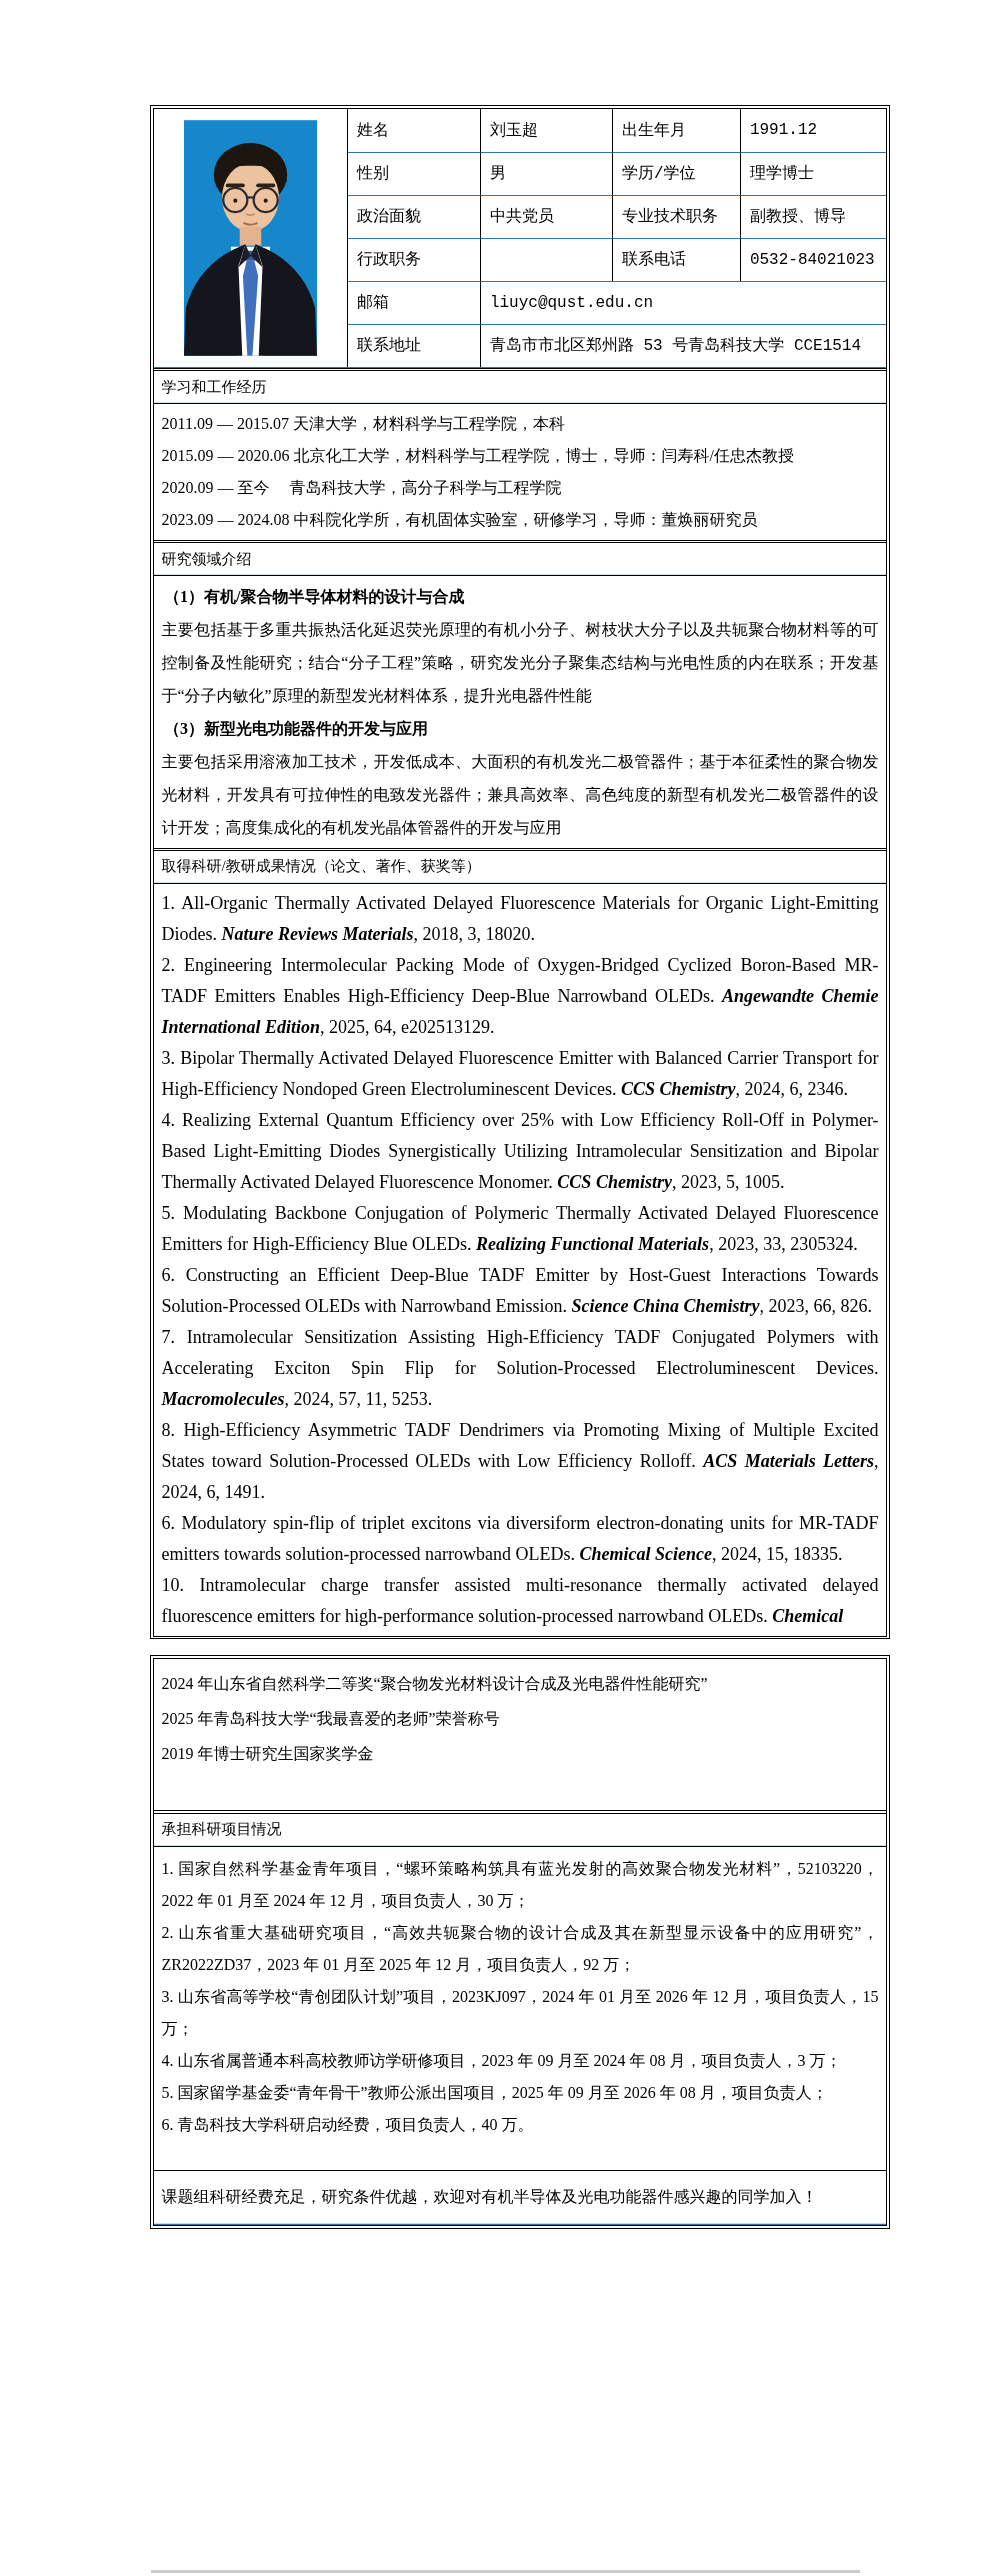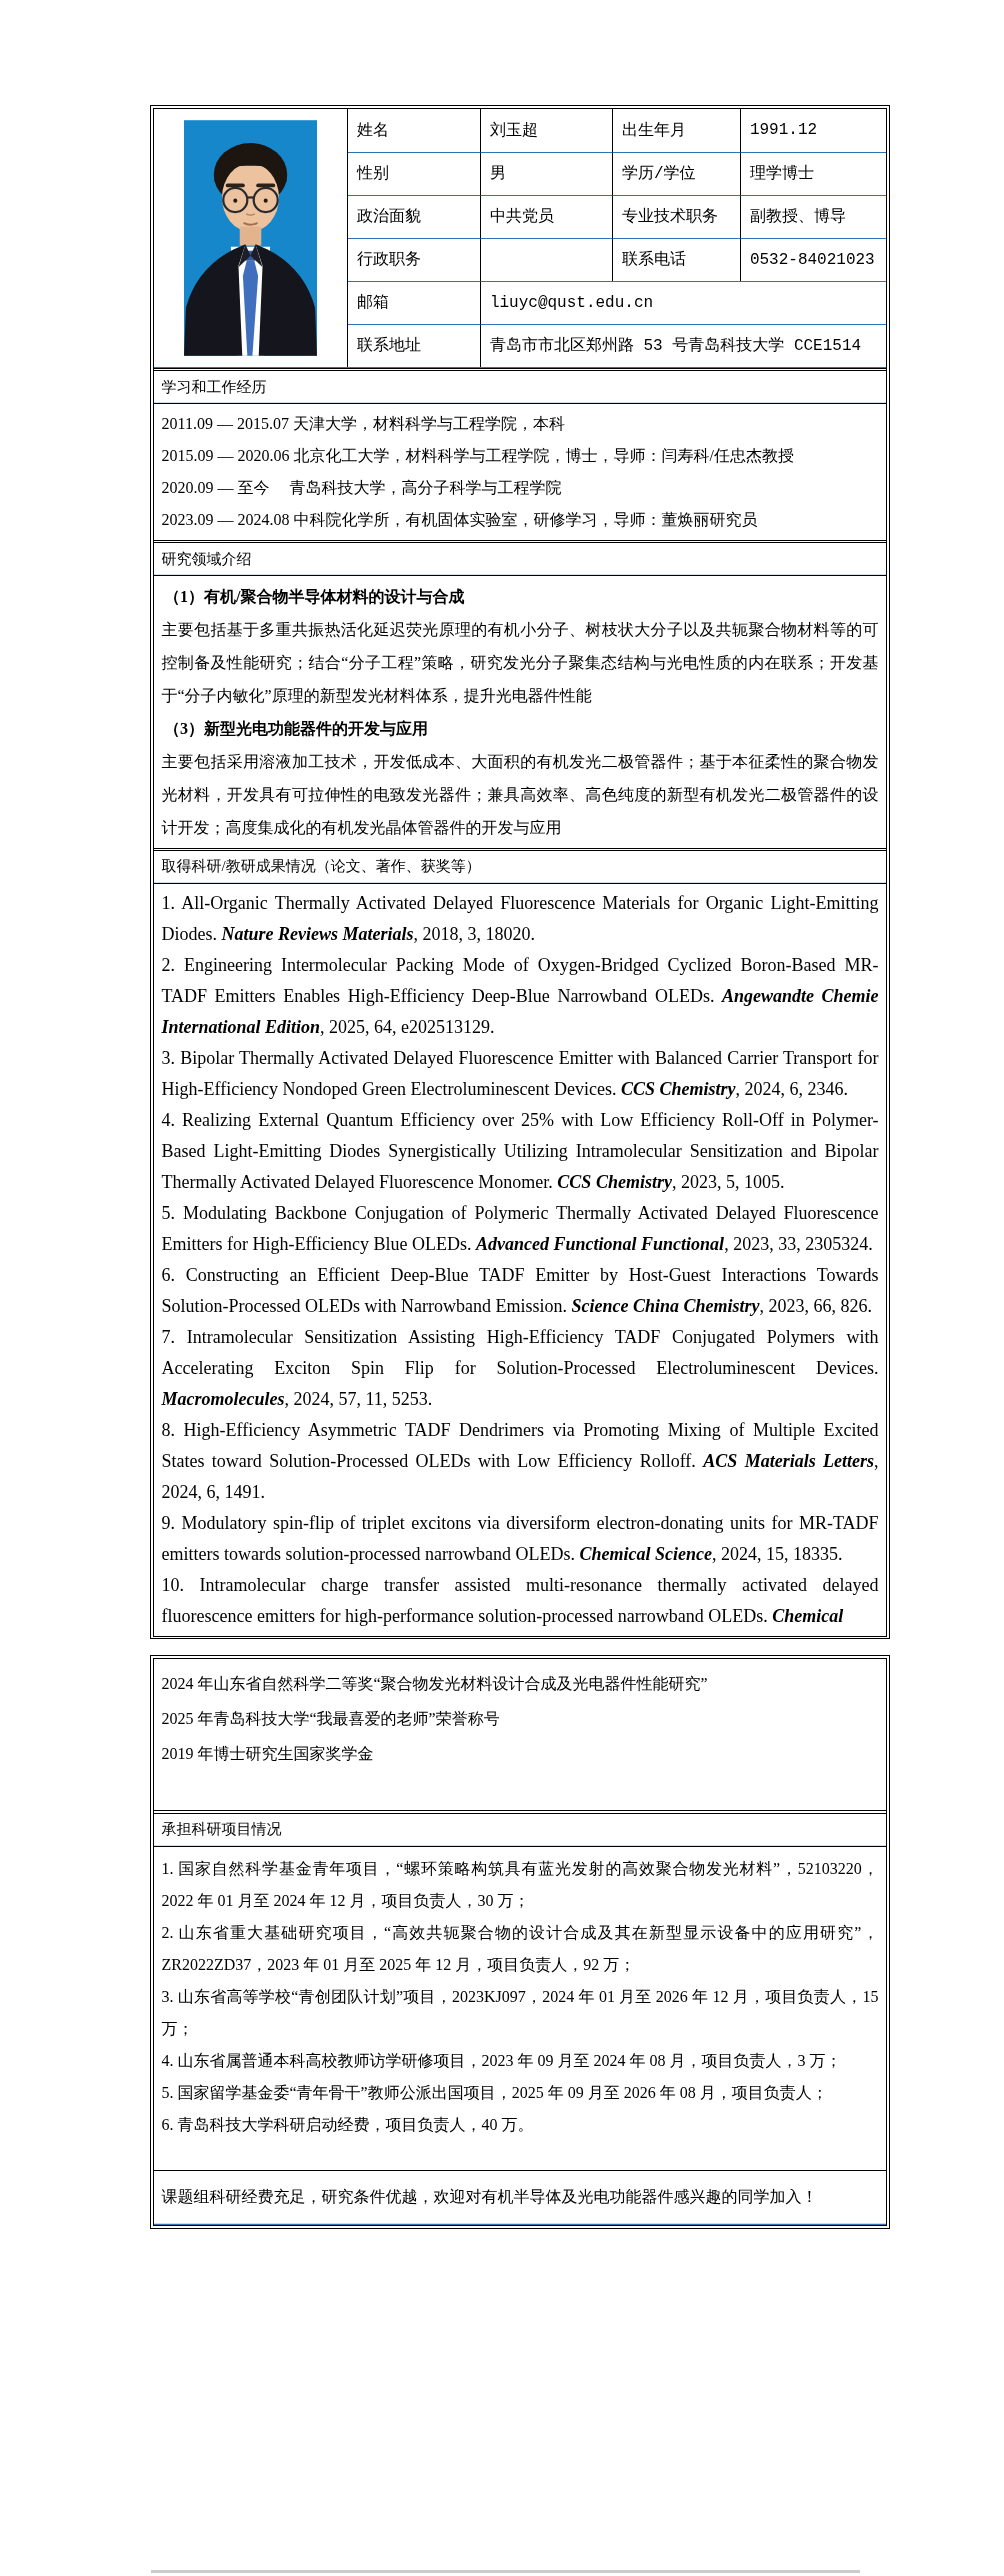--- a/index.html
+++ b/index.html
@@ -138,29 +138,29 @@
       <div class="pubs">
 
           <p class="pub"><span>1. All-Organic Thermally Activated Delayed Fluorescence Materials for Organic Light-Emitting Diodes. </span><span class="journal">Nature Reviews Materials</span><span>, 2018, 3, 18020.</span></p>
 
           <p class="pub"><span>2. Engineering Intermolecular Packing Mode of Oxygen-Bridged Cyclized Boron-Based MR-TADF Emitters Enables High-Efficiency Deep-Blue Narrowband OLEDs. </span><span class="journal">Angewandte Chemie International Edition</span><span>, 2025, 64, e202513129.</span></p>
 
           <p class="pub"><span>3. Bipolar Thermally Activated Delayed Fluorescence Emitter with Balanced Carrier Transport for High-Efficiency Nondoped Green Electroluminescent Devices. </span><span class="journal">CCS Chemistry</span><span>, 2024, 6, 2346.</span></p>
 
           <p class="pub"><span>4. Realizing External Quantum Efficiency over 25% with Low Efficiency Roll-Off in Polymer-Based Light-Emitting Diodes Synergistically Utilizing Intramolecular Sensitization and Bipolar Thermally Activated Delayed Fluorescence Monomer. </span><span class="journal">CCS Chemistry</span><span>, 2023, 5, 1005.</span></p>
 
-          <p class="pub"><span>5. Modulating Backbone Conjugation of Polymeric Thermally Activated Delayed Fluorescence Emitters for High-Efficiency Blue OLEDs. </span><span class="journal">Advanced Functional Functional</span><span>, 2023, 33, 2305324.</span></p>
+          <p class="pub"><span>5. Modulating Backbone Conjugation of Polymeric Thermally Activated Delayed Fluorescence Emitters for High-Efficiency Blue OLEDs. </span><span class="journal">Realizing Functional Materials</span><span>, 2023, 33, 2305324.</span></p>
 
           <p class="pub"><span>6. Constructing an Efficient Deep-Blue TADF Emitter by Host-Guest Interactions Towards Solution-Processed OLEDs with Narrowband Emission. </span><span class="journal">Science China Chemistry</span><span>, 2023, 66, 826.</span></p>
 
           <p class="pub"><span>7. Intramolecular Sensitization Assisting High-Efficiency TADF Conjugated Polymers with Accelerating Exciton Spin Flip for Solution-Processed Electroluminescent Devices. </span><span class="journal">Macromolecules</span><span>, 2024, 57, 11, 5253.</span></p>
 
           <p class="pub"><span>8. High-Efficiency Asymmetric TADF Dendrimers via Promoting Mixing of Multiple Excited States toward Solution-Processed OLEDs with Low Efficiency Rolloff. </span><span class="journal">ACS Materials Letters</span><span>, 2024, 6, 1491.</span></p>
 
-          <p class="pub"><span>9. Modulatory spin-flip of triplet excitons via diversiform electron-donating units for MR-TADF emitters towards solution-processed narrowband OLEDs. </span><span class="journal">Chemical Science</span><span>, 2024, 15, 18335.</span></p>
+          <p class="pub"><span>6. Modulatory spin-flip of triplet excitons via diversiform electron-donating units for MR-TADF emitters towards solution-processed narrowband OLEDs. </span><span class="journal">Chemical Science</span><span>, 2024, 15, 18335.</span></p>
 
           <p class="pub"><span>10. Intramolecular charge transfer assisted multi-resonance thermally activated delayed fluorescence emitters for high-performance solution-processed narrowband OLEDs. </span><span class="journal">Chemical</span><span></span></p>
         </div>
 
     </div>
   </div>
 
   <div class="doc-table second">
     <div class="doc-inner">
 

